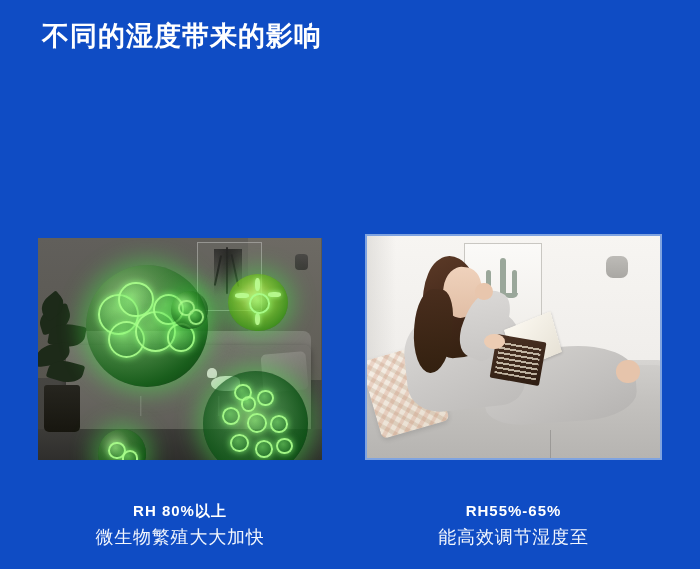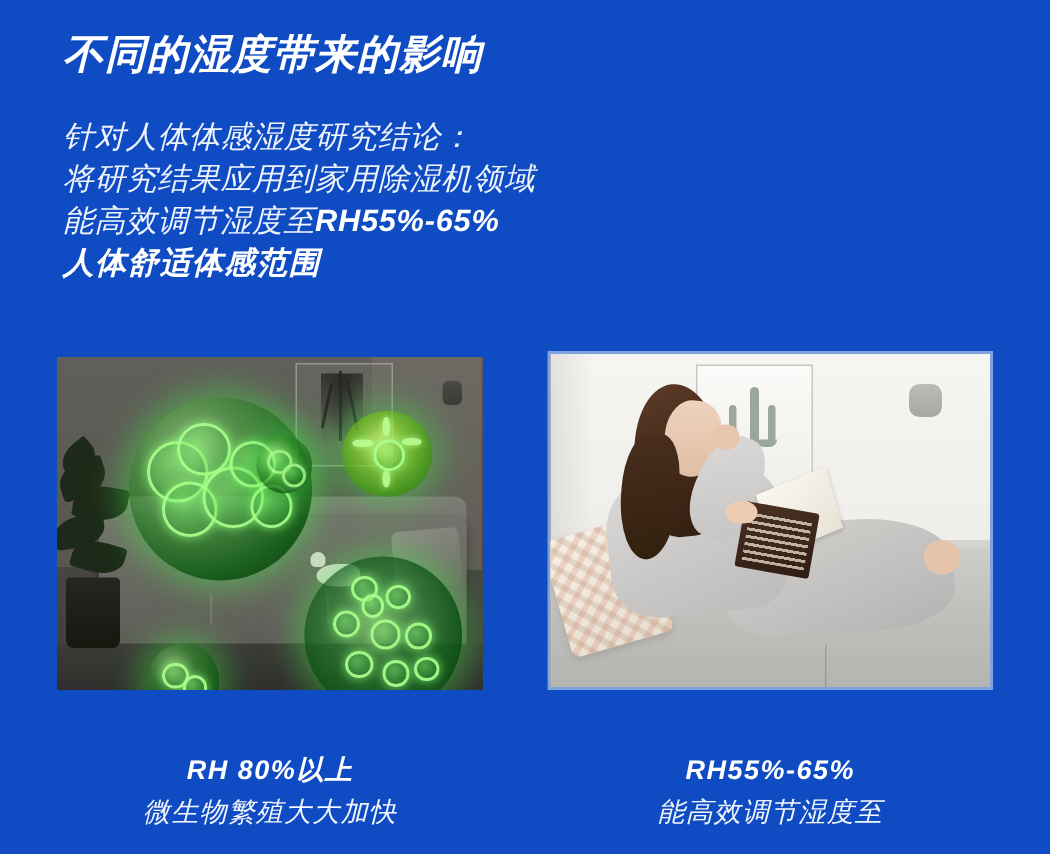--- a/index.html
+++ b/index.html
@@ -14,21 +14,20 @@
     background: #0f4cc4;
     font-family: "Liberation Sans", "DejaVu Sans", sans-serif;
     -webkit-font-smoothing: antialiased;
   }
   .poster {
     position: relative;
     width: 690px;
     height: 569px;
     background: #0f4cc4;
     overflow: hidden;
-    font-style: italic;
   }
 
   
   .headline {
     position: absolute;
     left: 42px;
     top: 20px;
     font-size: 27px;
     font-weight: bold;
     color: #ffffff;
@@ -299,21 +298,21 @@
     background: #ecccb3; border-radius: 50%;
   }
 
   
   .caption {
     position: absolute;
     text-align: center;
     color: #ffffff;
   }
   .caption .cap-title {
-    font-size: 18px;
+    font-size: 15px;
     font-weight: bold;
     letter-spacing: 1px;
     line-height: 1.25;
     white-space: nowrap;
   }
   .caption .cap-sub {
     margin-top: 5px;
     font-size: 18px;
     font-weight: normal;
     color: #f2f6fd;
@@ -324,28 +323,20 @@
   .caption-left  { left: 38px;  top: 502px; width: 284px; }
   .caption-right { left: 365px; top: 502px; width: 297px; }
 </style>
 </head>
 <body>
 
 <div class="poster">
 
   <div class="headline">不同的湿度带来的影响</div>
 
-  <div class="bodycopy">
-    <span class="line">针对人体体感湿度研究结论：</span>
-    <span class="line">将研究结果应用到家用除湿机领域</span>
-    <span class="line">
-      <span>能高效调节湿度至</span><span class="strong">RH55%-65%</span>
-    </span>
-    <span class="line line-bold">人体舒适体感范围</span>
-  </div>
 
   <div class="photo photo-left">
     <div class="room-dark">
       <div class="dk-wall"></div>
       <div class="dk-wall-right"></div>
       <div class="dk-frame">
         <div class="twig" style="left:44%;top:6%;width:2px;height:70%;"></div>
         <div class="twig" style="left:30%;top:18%;width:2px;height:46%;transform:rotate(12deg);"></div>
         <div class="twig" style="left:58%;top:16%;width:2px;height:50%;transform:rotate(-12deg);"></div>
       </div>

